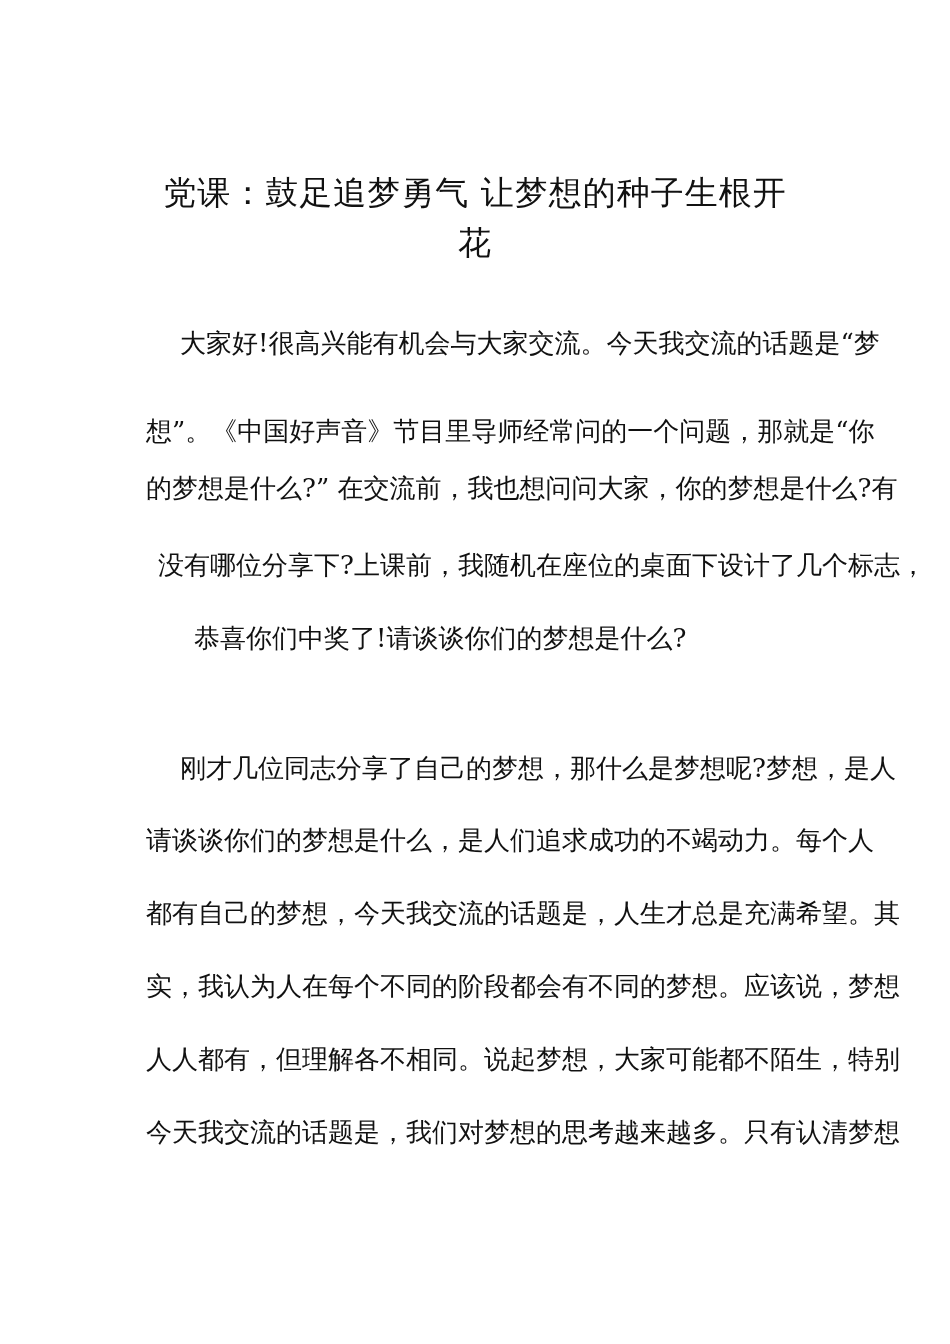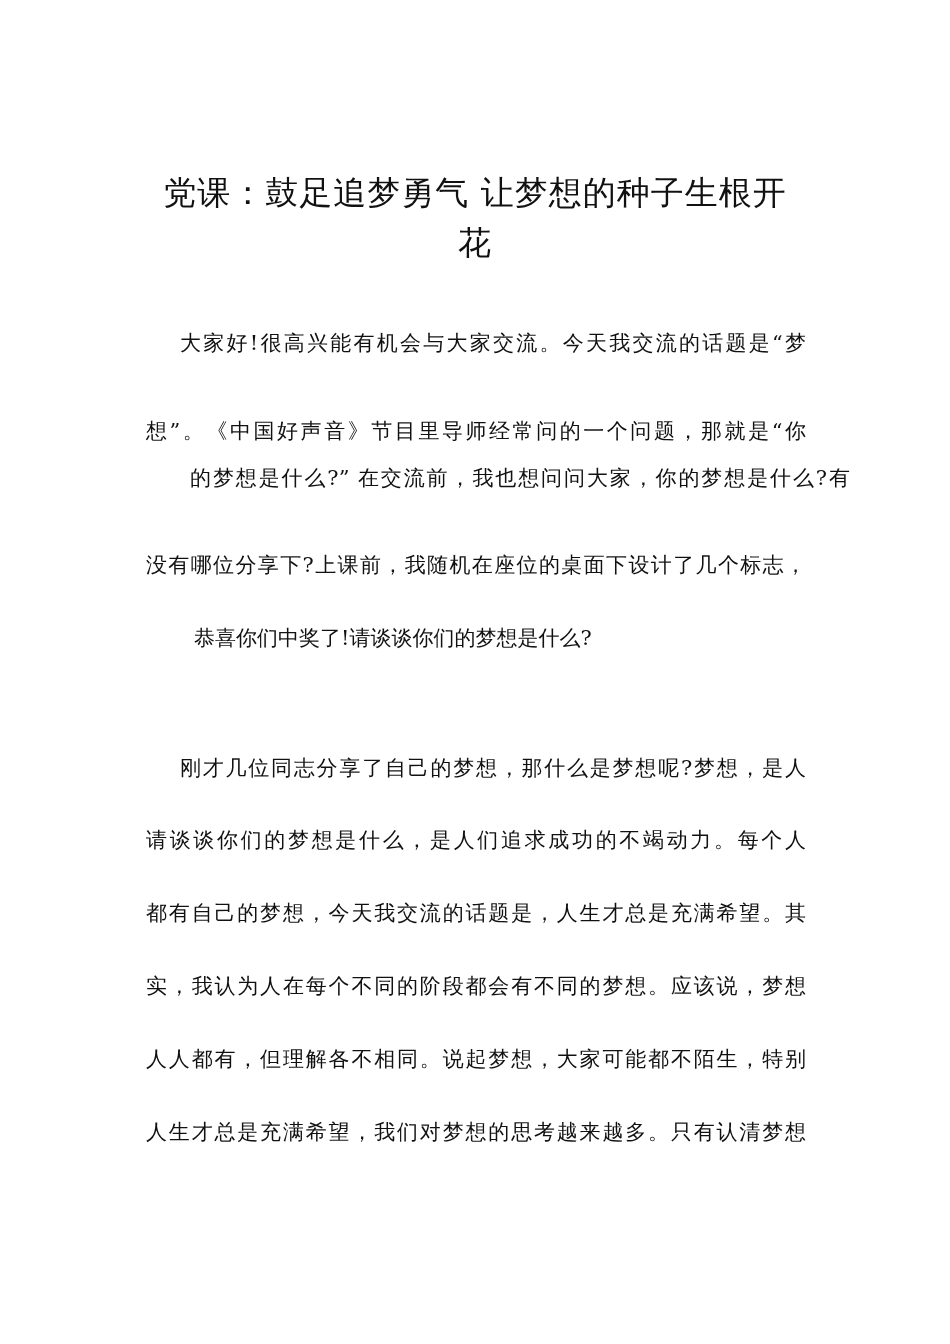--- a/index.html
+++ b/index.html
@@ -32,21 +32,21 @@
       font-size: 33px;
       line-height: 50px;
       font-weight: normal;
       letter-spacing: 1px;
       margin: 0;
     }
     .line {
       position: absolute;
       left: 146px;
       width: 660px;
-      font-size: 21px;
+      font-size: 26px;
       line-height: 30px;
       white-space: nowrap;
       margin: 0;
       text-align: justify;
       text-align-last: justify;
     }
     .line.last {
       text-align-last: left;
     }
     .line.indent {
@@ -60,28 +60,28 @@
 <div class="page">
 
   <div class="title">
     <div>党课：鼓足追梦勇气 让梦想的种子生根开</div>
     <div>花</div>
   </div>
 
   <div>
     <p class="line indent" style="top:328px;">大家好!很高兴能有机会与大家交流。今天我交流的话题是“梦</p>
     <p class="line" style="top:416px;">想”。《中国好声音》节目里导师经常问的一个问题，那就是“你</p>
-    <p class="line" style="top:463px;margin-left:44px;">的梦想是什么?” 在交流前，我也想问问大家，你的梦想是什么?有</p>
-    <p class="line" style="top:550px;">没有哪位分享下?上课前，我随机在座位的桌面下设计了几个标志，</p>
+    <p class="line" style="top:473px;">的梦想是什么?” 在交流前，我也想问问大家，你的梦想是什么?有</p>
+    <p class="line" style="top:550px;margin-left:12px;">没有哪位分享下?上课前，我随机在座位的桌面下设计了几个标志，</p>
     <p class="line last" style="top:623px;margin-left:48px;">恭喜你们中奖了!请谈谈你们的梦想是什么?</p>
   </div>
 
 
   <div>
     <p class="line indent" style="top:753px;">刚才几位同志分享了自己的梦想，那什么是梦想呢?梦想，是人</p>
     <p class="line" style="top:825px;">请谈谈你们的梦想是什么，是人们追求成功的不竭动力。每个人</p>
     <p class="line" style="top:898px;">都有自己的梦想，今天我交流的话题是，人生才总是充满希望。其</p>
     <p class="line" style="top:971px;">实，我认为人在每个不同的阶段都会有不同的梦想。应该说，梦想</p>
     <p class="line" style="top:1044px;">人人都有，但理解各不相同。说起梦想，大家可能都不陌生，特别</p>
-    <p class="line" style="top:1117px;">人生才总是充满希望，我们对梦想的思考越来越多。只有认清梦想</p>
+    <p class="line" style="top:1117px;">今天我交流的话题是，我们对梦想的思考越来越多。只有认清梦想</p>
   </div>
 
 </div>
 
 </body></html>

